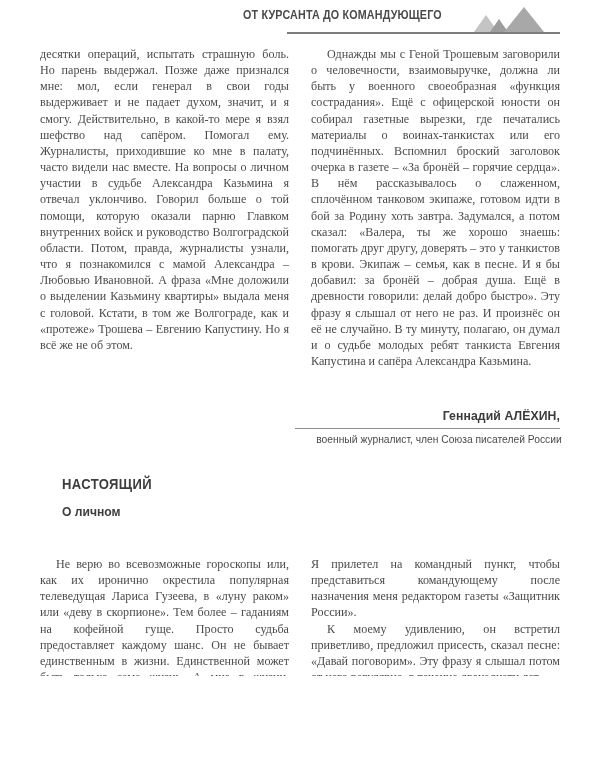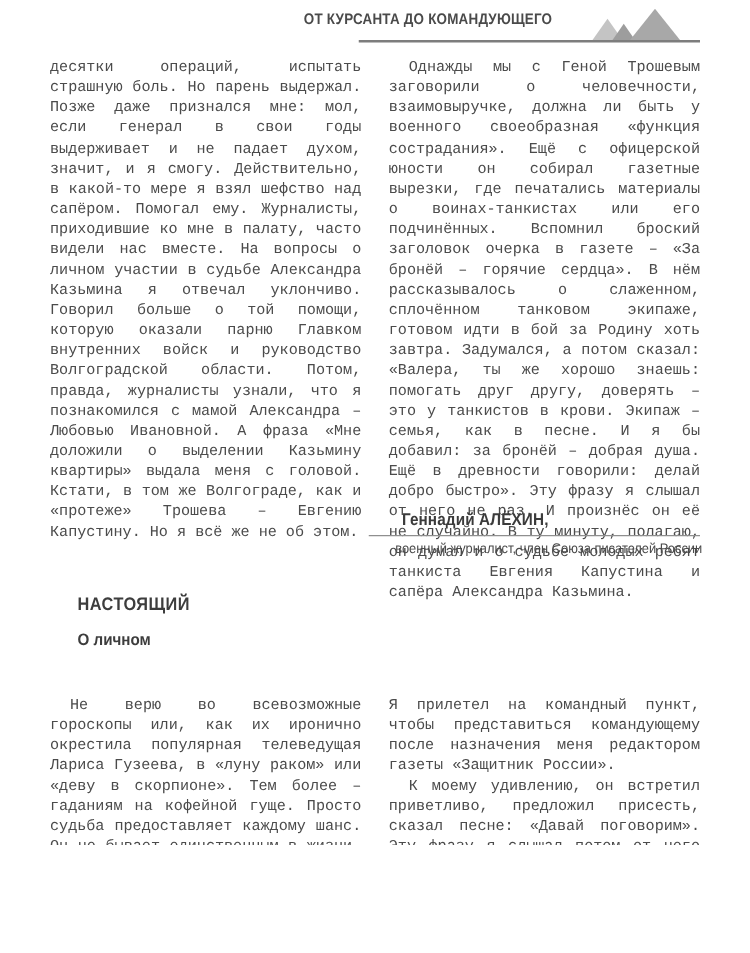--- a/index.html
+++ b/index.html
@@ -62,21 +62,21 @@
     left: 40px;
     right: 40px;
     display: flex;
     gap: 22px;
   }
   .col {
     width: 249px;
     flex: 0 0 249px;
   }
   .body-text {
-    font-family: Liberation Mono, monospace;
+    font-family: Liberation Serif, serif;
     font-size: 12.1px;
     line-height: 16.15px;
     color: #4b4b4b;
     text-align: justify;
     margin: 0;
     hyphens: auto;
     -webkit-hyphens: auto;
   }
   .body-text + .body-text {
     text-indent: 16px;
@@ -87,20 +87,21 @@
 
   .block-top { top: 46px; }
   .block-bottom { top: 556px; }
 
   
   .signature {
     position: absolute;
     right: 40px;
     top: 408px;
     width: 265px;
+    text-align: right;
   }
   .sig-name {
     font-family: "Liberation Sans", sans-serif;
     font-weight: bold;
     font-size: 13.6px;
     color: #3b3b3b;
     letter-spacing: 0.1px;
     transform: scaleX(0.9);
     transform-origin: right center;
     white-space: nowrap;

